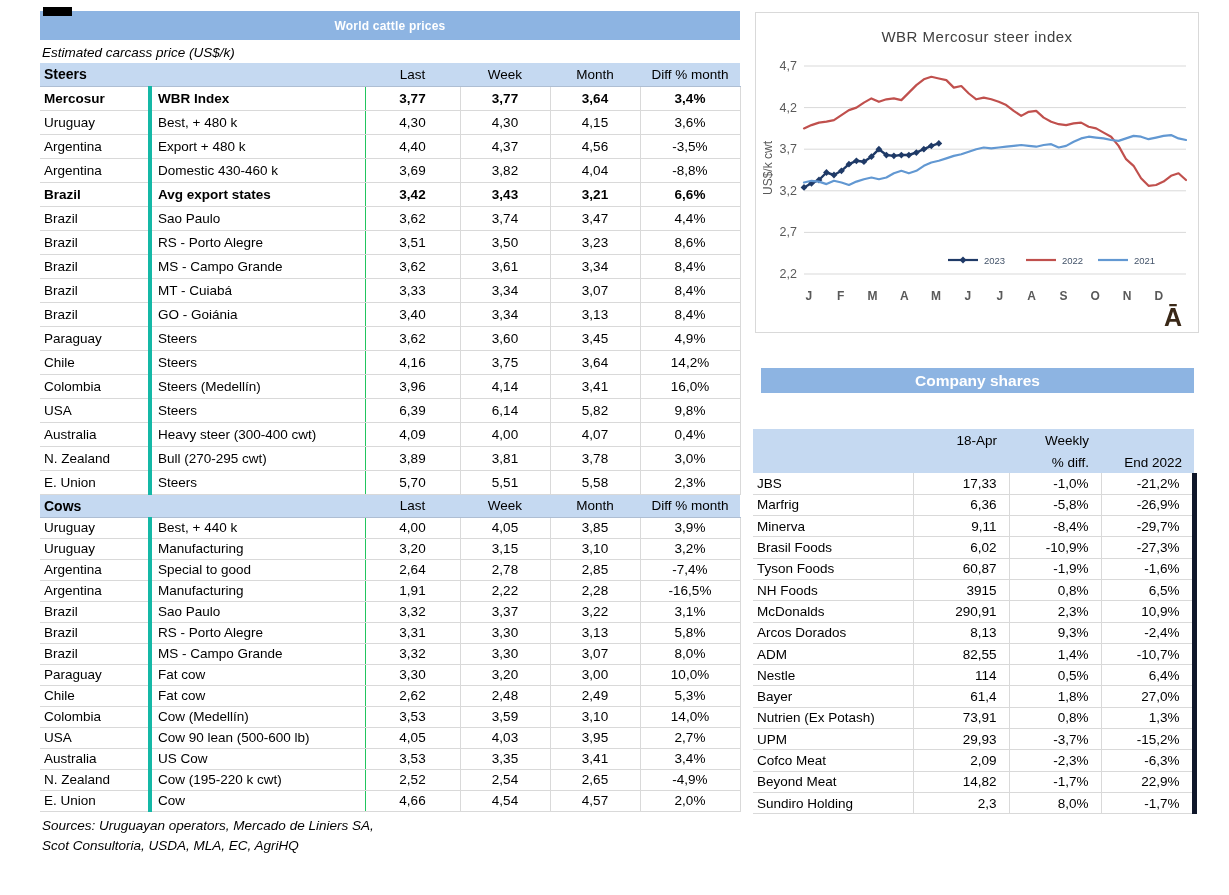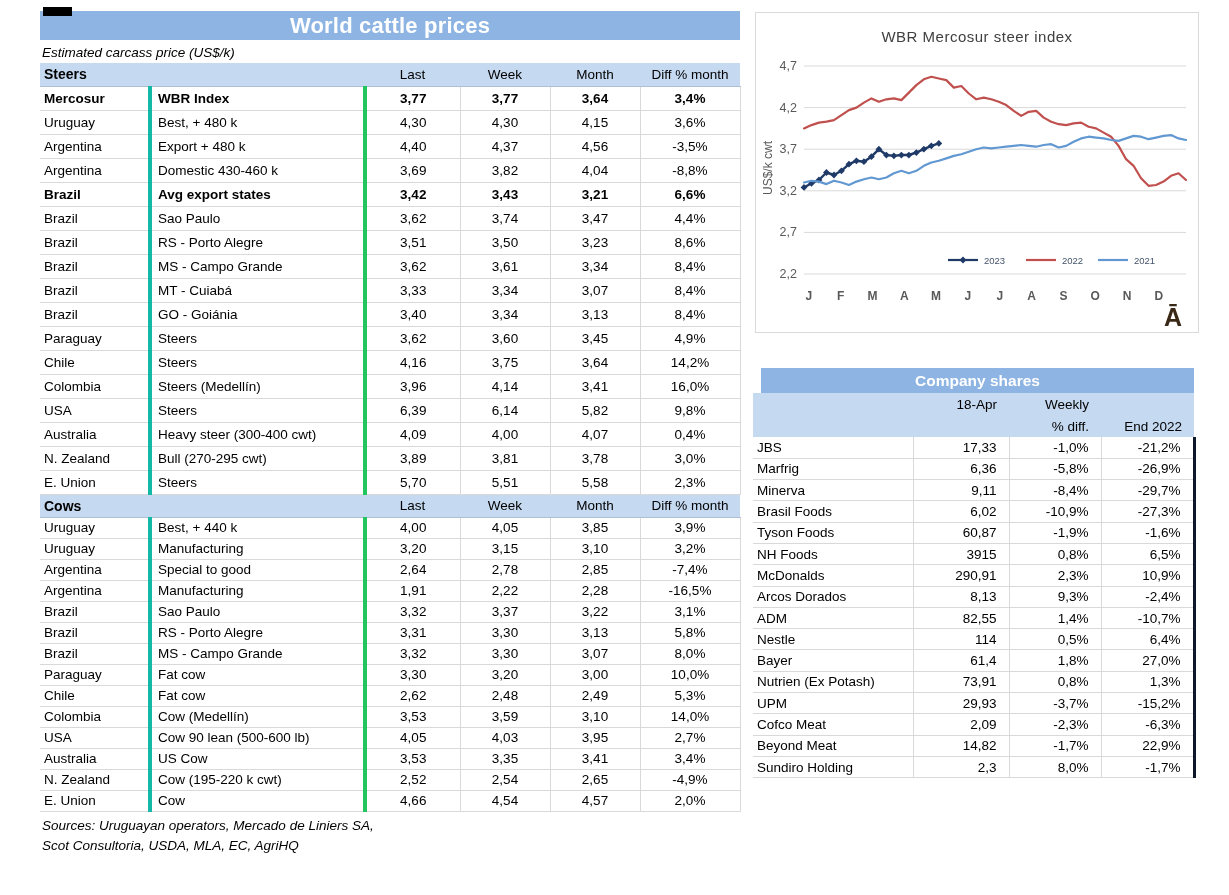--- a/index.html
+++ b/index.html
@@ -7,36 +7,36 @@
   body {
     width:1229px; height:895px; position:relative; overflow:hidden;
     font-family:"Liberation Sans", sans-serif; color:#000;
   }
   .panel { position:absolute; }
 
   
   #left-panel { left:40px; top:11px; width:700px; }
   .black-mark { position:absolute; left:3px; top:-4px; width:29px; height:9px; background:#000; }
   .title-bar {
-    height:29px; background:#8db4e2; color:#fff; font-weight:bold; font-size:22px;
+    height:29px; background:#8db4e2; color:#fff; font-weight:bold; font-size:12px;
     display:flex; align-items:center; justify-content:center; letter-spacing:.2px;
   }
   .subtitle { font-style:italic; font-size:13.5px; margin:5px 0 3px 2px; }
   table.cattle { border-collapse:collapse; width:700px; table-layout:fixed; }
   table.cattle td { font-size:13.5px; overflow:hidden; white-space:nowrap; }
   table.cattle tr.sec-header td {
     background:#c5d9f1; height:23px; border-bottom:1px solid #aebed3;
   }
   table.cattle tr.sec-header td:first-child { font-weight:bold; font-size:14px; padding-left:4px; }
   table.cattle tr.sec-header td.num { text-align:center; }
   table.cattle tr.data-row td { border-bottom:1px solid #d9d9d9; }
   table.cattle tr.steers td { height:24px; }
   table.cattle tr.cows td { height:21px; }
   table.cattle tr.data-row td.c1 { padding-left:4px; border-right:4px solid #14b8a6; }
-  table.cattle tr.data-row td.c2 { padding-left:6px; border-right:4px solid #22c55e; }
+  table.cattle tr.data-row td.c2 { padding-left:6px; border-right:1px solid #22c55e; }
   table.cattle tr.data-row td.num { text-align:center; border-right:1px solid #d9d9d9; }
   table.cattle tr.bold td { font-weight:bold; }
   .col-country { width:110px; } .col-desc { width:215px; }
   .col-last { width:95px; } .col-week { width:90px; } .col-month { width:90px; } .col-diff { width:100px; }
   .sources { font-style:italic; font-size:13.5px; margin-top:4px; line-height:20px; padding-left:2px; }
 
   
   #chart-panel {
     left:755px; top:12px; width:444px; height:321px;
     border:1px solid #d9d9d9; background:#fff;
@@ -54,28 +54,28 @@
     position:absolute; right:16px; bottom:0px; font-size:25px; font-weight:bold;
     color:#3a2817; font-family:"Liberation Sans", sans-serif;
   }
 
   
   #company-panel { left:753px; top:368px; width:441px; }
   .title-bar2 {
     height:25px; background:#8db4e2; color:#fff; font-weight:bold; font-size:15.5px;
     display:flex; align-items:center; justify-content:center;margin-left:8px;
   }
-  table.company { border-collapse:collapse; width:441px; table-layout:fixed; }
+  table.company { border-collapse:collapse; width:441px; table-layout:fixed;margin-top:36px; }
   table.company td { font-size:13.5px; white-space:nowrap; overflow:hidden; }
   table.company tr.chead td { background:#c5d9f1; height:21px; text-align:right; padding-right:12px; }
   table.company tr.chead.first td { height:23px; }
   table.company tr.crow td { border-bottom:1px solid #d9d9d9; height:21.3px; }
   table.company tr.crow td.name { padding-left:4px; border-right:1px solid #d9d9d9; }
   table.company tr.crow td.num { text-align:right; padding-right:12px; border-right:1px solid #d9d9d9; }
-  table.company tr.crow td.num:last-child { border-right:3px solid #0f172a;padding-left:28px; }
+  table.company tr.crow td.num:last-child { border-right:5px solid #0f172a;padding-left:28px; }
   .co-name { width:160px; } .co-val { width:96px; } .co-diff { width:92px; } .co-end { width:93px; }
 </style>
 </head>
 <body>
 
 <div id="left-panel" class="panel">
   <div class="black-mark"></div>
   <div class="title-bar">World cattle prices</div>
   <div class="subtitle">Estimated carcass price (US$/k)</div>
   <table class="cattle">

